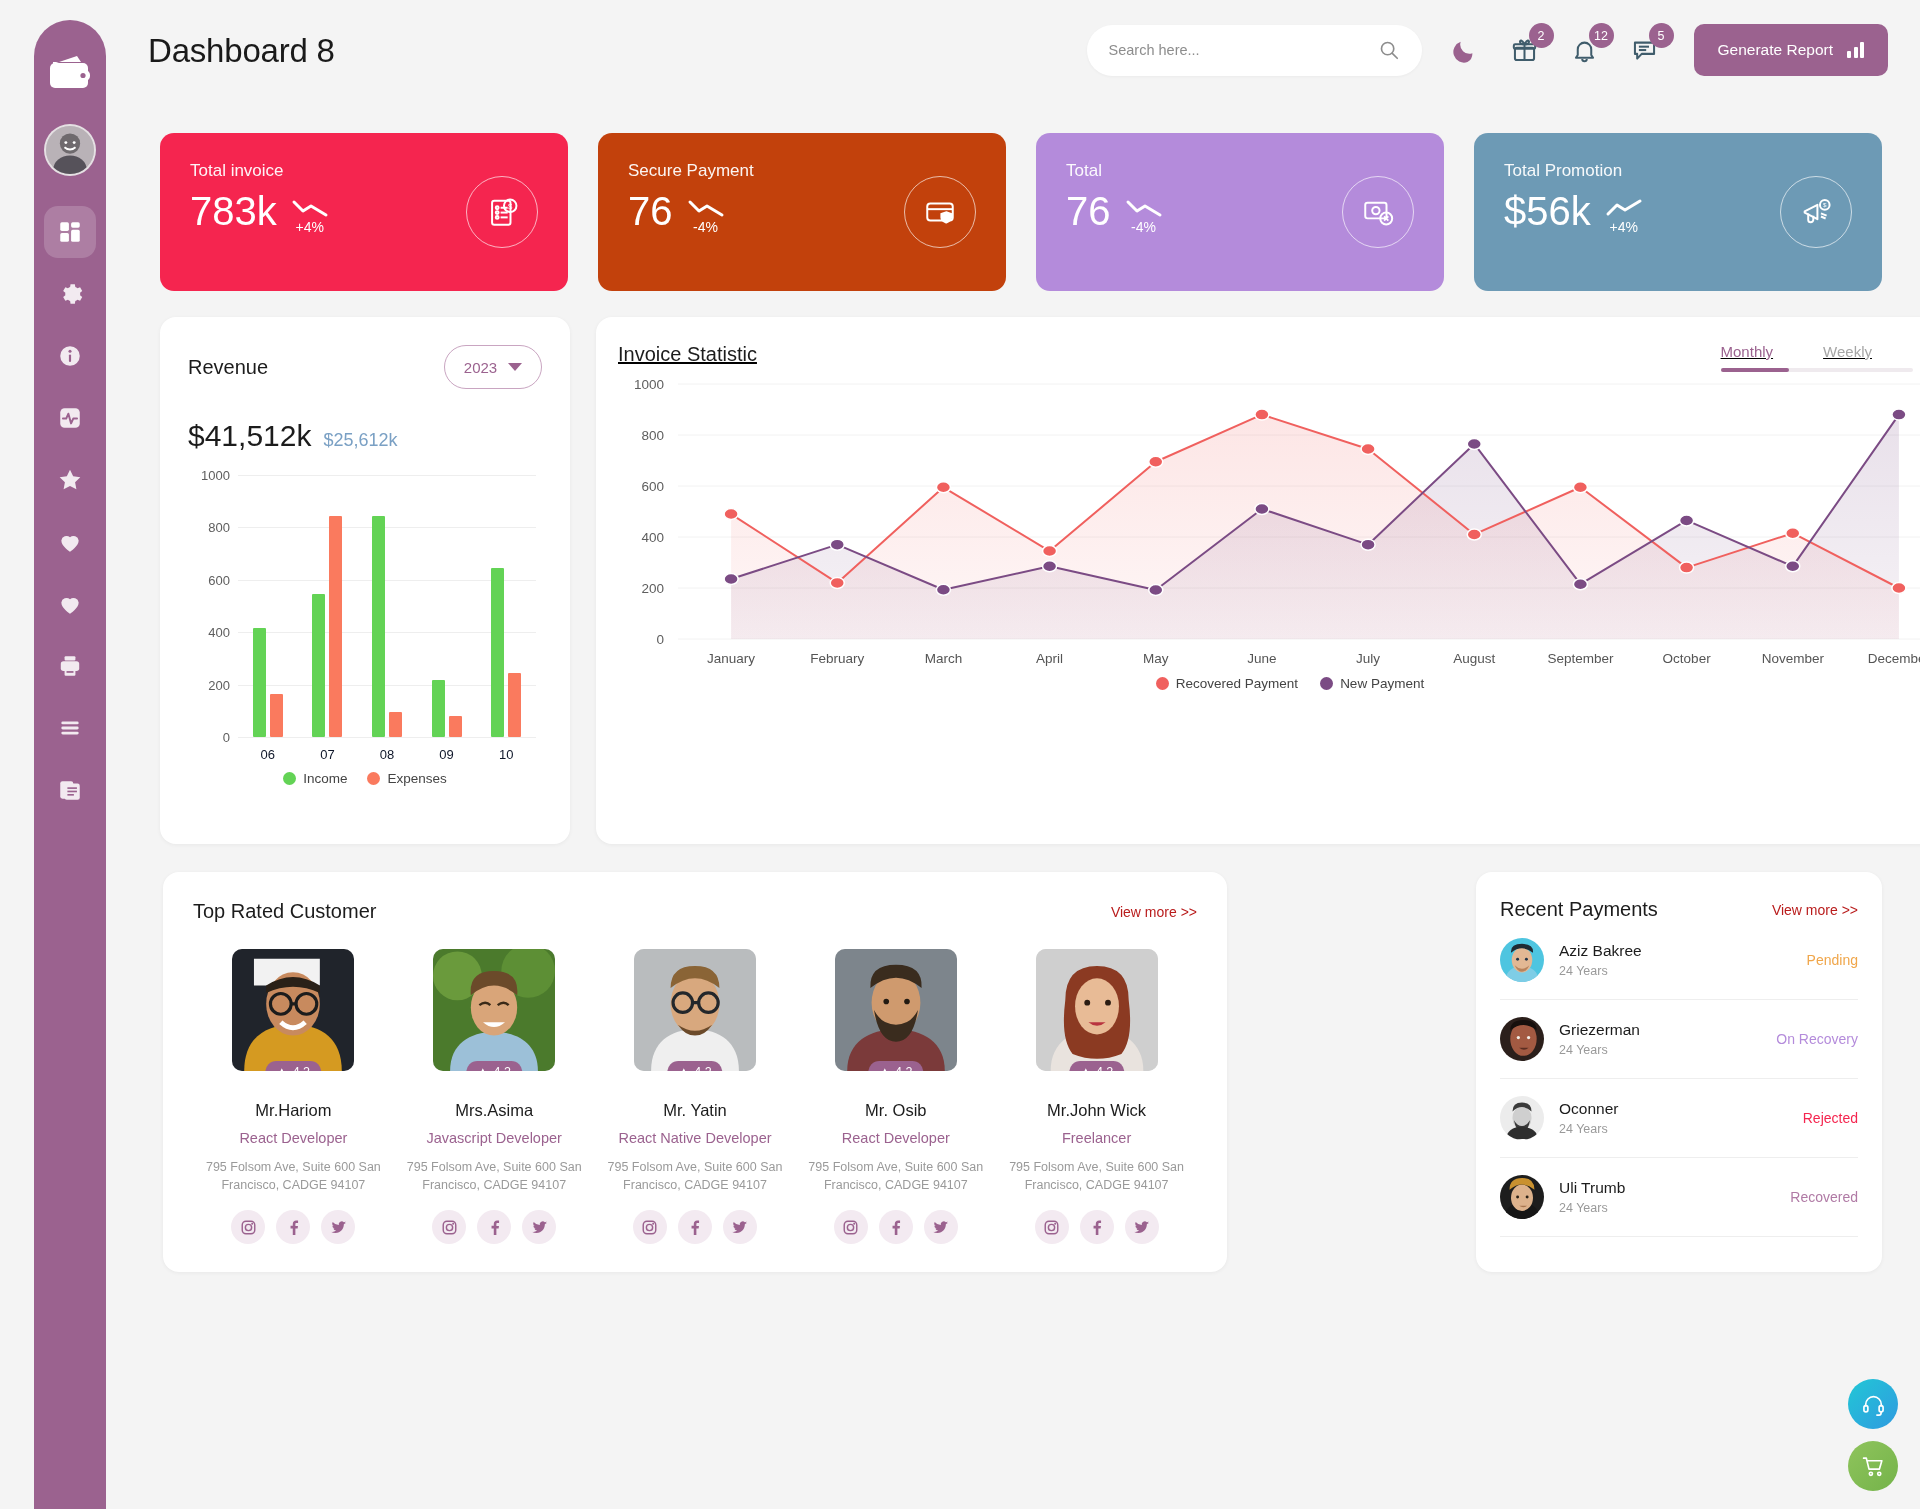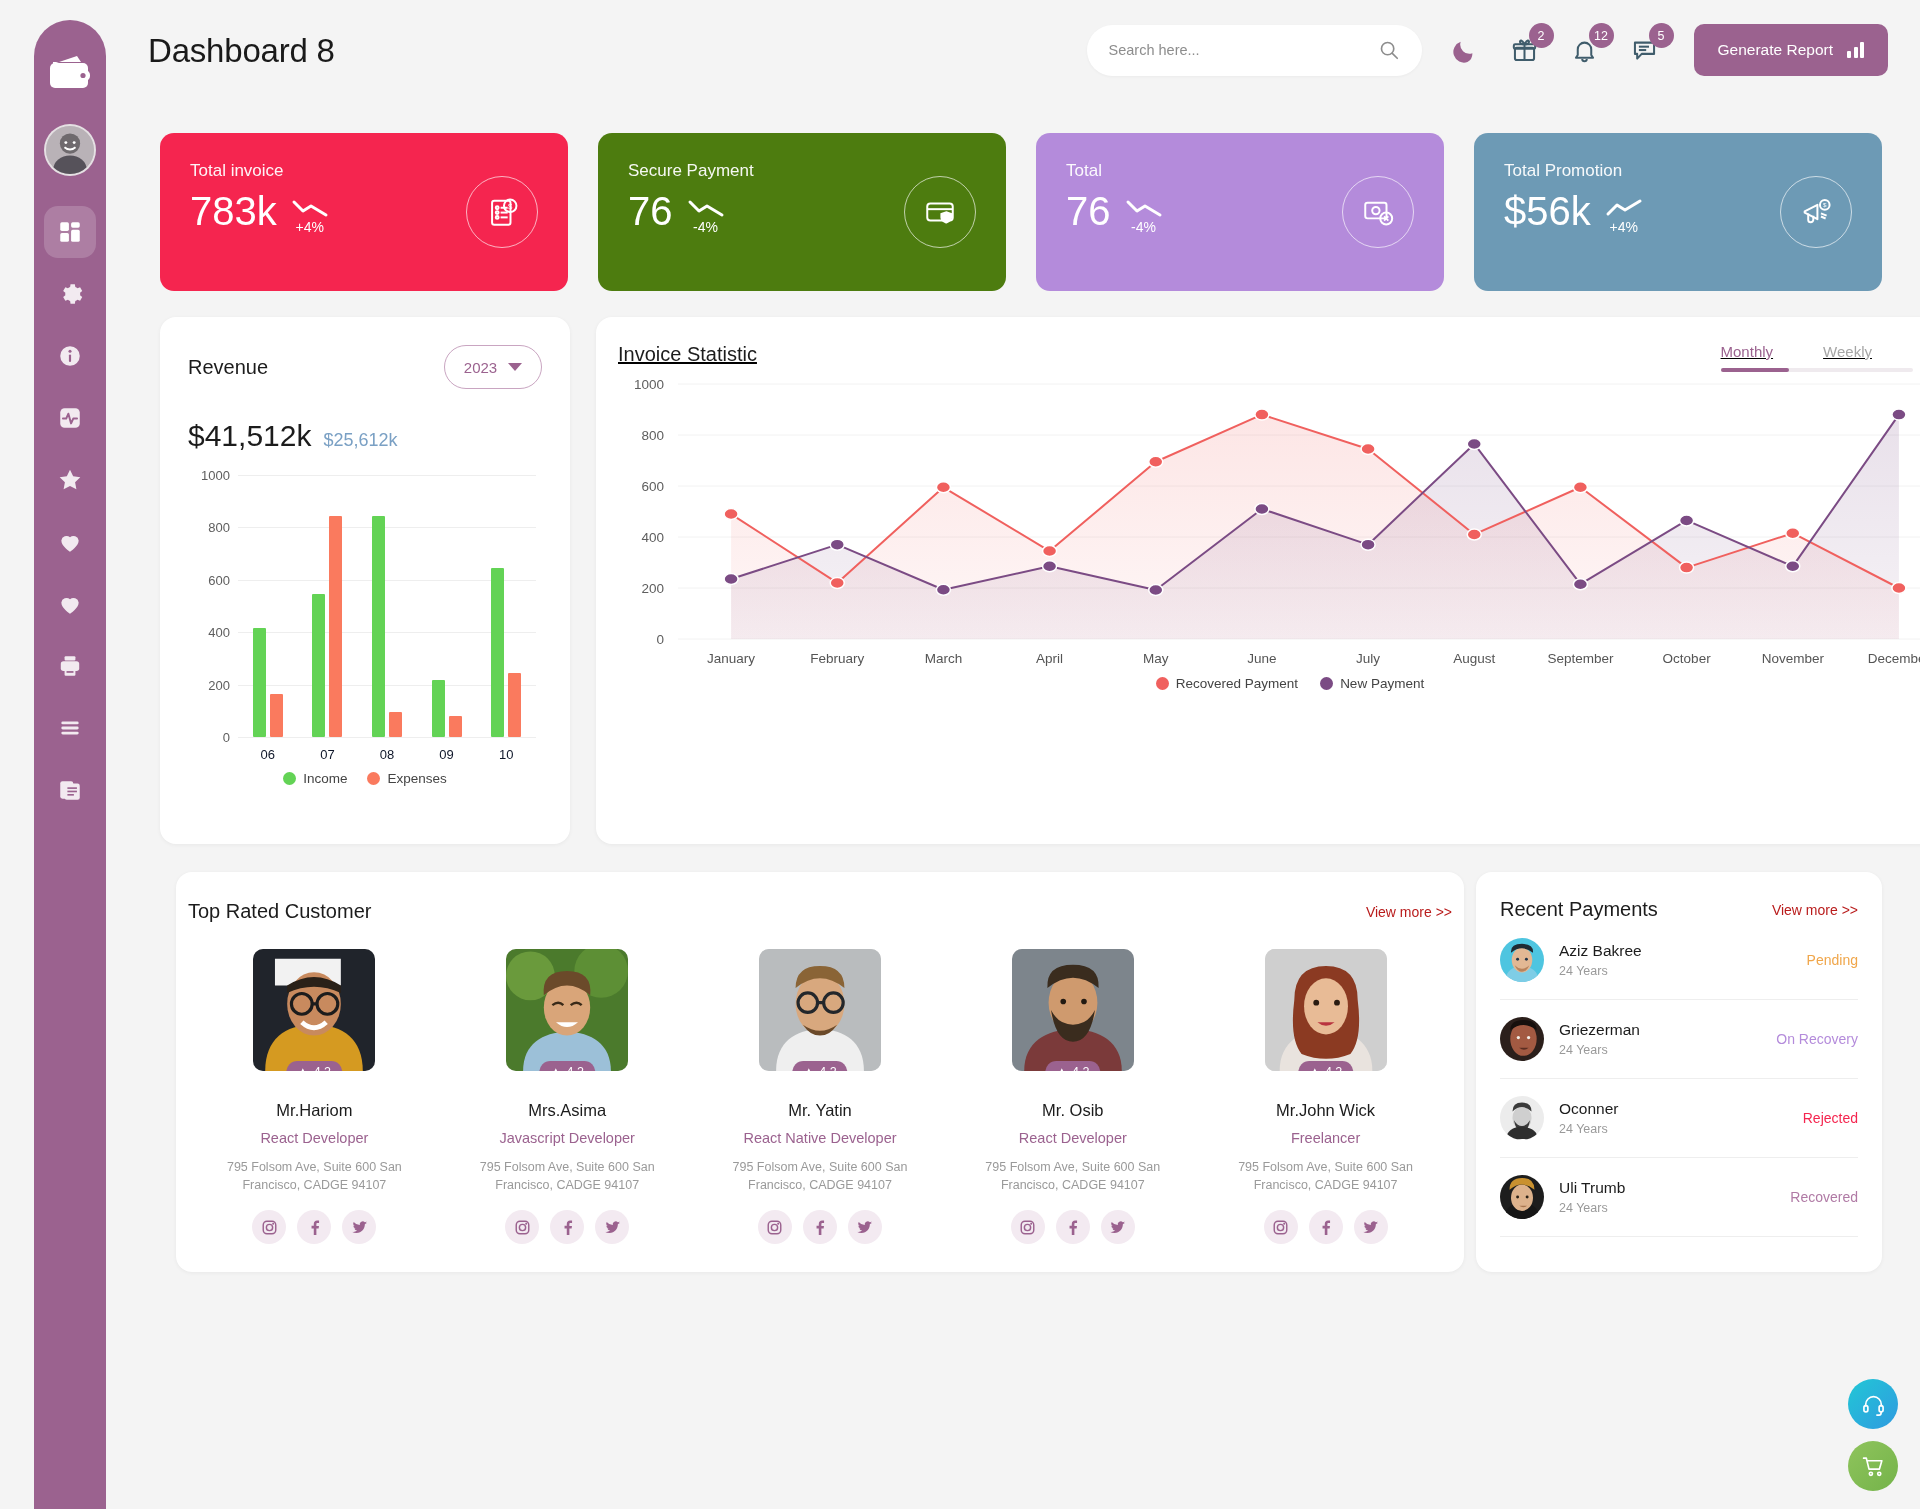--- a/index.html
+++ b/index.html
@@ -148,21 +148,21 @@
   .linechart { position: relative; margin-top: 12px; height: 300px; }
   .lc-axis { position: absolute; left: 0; top: 0; width: 52px; height: 255px; }
   .lc-axis span { position: absolute; right: 6px; font-size: 13.5px; color: #5e5e5e; transform: translateY(-50%); }
   .lc-plot { position: absolute; left: 60px; right: 10px; top: 0; height: 255px; }
   .lc-plot svg { width: 100%; height: 100%; display: block; overflow: visible; }
   .lc-xaxis { position: absolute; left: 60px; right: 10px; top: 255px; display: flex; }
   .lc-xaxis span { flex: 1; text-align: center; font-size: 13.5px; color: #555; padding-top: 12px; }
   .lc-legend { position: absolute; left: 0; right: 0; top: 292px; display: flex; justify-content: center; gap: 22px; }
 
   
-  .toprated { position: absolute; left: 176px; top: 872px; width: 1288px; height: 400px; padding: 28px 12px; }
+  .toprated { position: absolute; left: 163px; top: 872px; width: 1064px; height: 400px; padding: 28px 30px; }
   .tr-head { display: flex; align-items: center; justify-content: space-between; }
   .viewmore { color: #b91c1c; font-size: 14px; cursor: pointer; }
   .cust-row { display: flex; margin-top: 26px; }
   .cust { flex: 1; display: flex; flex-direction: column; align-items: center; }
   .cust-photo {
     width: 122px; height: 122px; border-radius: 10px; position: relative;
     overflow: hidden; background: #d9d9d9;
   }
   .cust-photo svg { width: 100%; height: 100%; display: block; }
   .rating {
@@ -365,21 +365,21 @@
           <circle cx="8.6" cy="12.4" r="1"></circle>
           <circle cx="8.6" cy="15.8" r="1"></circle>
           <line x1="11" y1="9" x2="16" y2="9"></line>
           <line x1="11" y1="12.4" x2="16" y2="12.4"></line>
           <line x1="11" y1="15.8" x2="16" y2="15.8"></line>
           <circle cx="17.8" cy="7.6" r="4.4" fill="currentColorNone"></circle>
           <text x="17.8" y="9.6" font-size="5.5" text-anchor="middle" fill="#fff" stroke="none" font-family="Liberation Sans">$</text>
         </svg>
     </div>
   </div>
-  <div class="stat" style="background:#4d7c0f">
+  <div class="stat" style="background:#c2410c">
     <div class="label">Secure Payment</div>
     <div class="row">
       <div class="value">76</div>
       <div class="trend">
         <svg viewBox="0 0 38 20">
             <polyline points="3,4 12,13 20,8 35,17" fill="none" stroke="#fff" stroke-width="3" stroke-linecap="round" stroke-linejoin="round"></polyline>
           </svg>
         <div class="pct">-4%</div>
       </div>
     </div>

